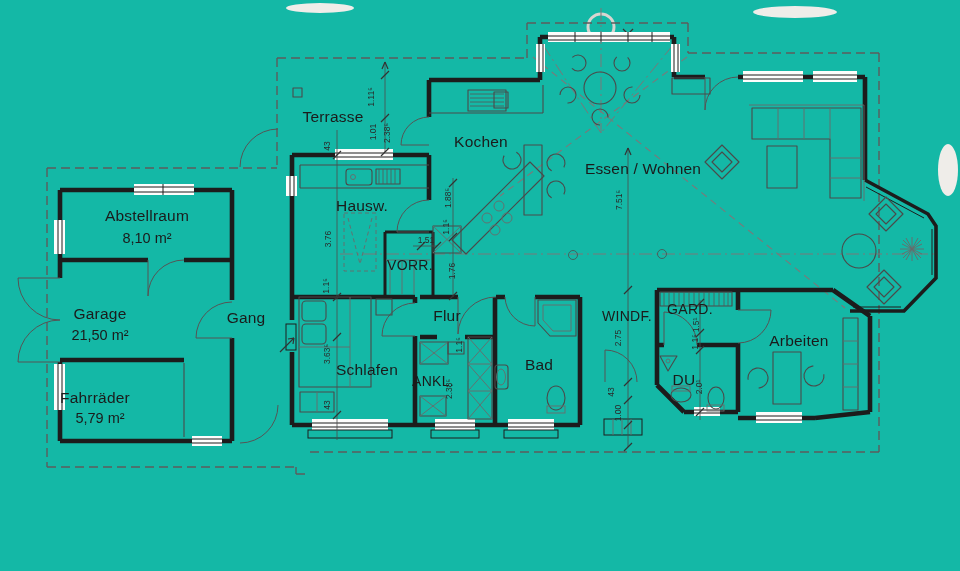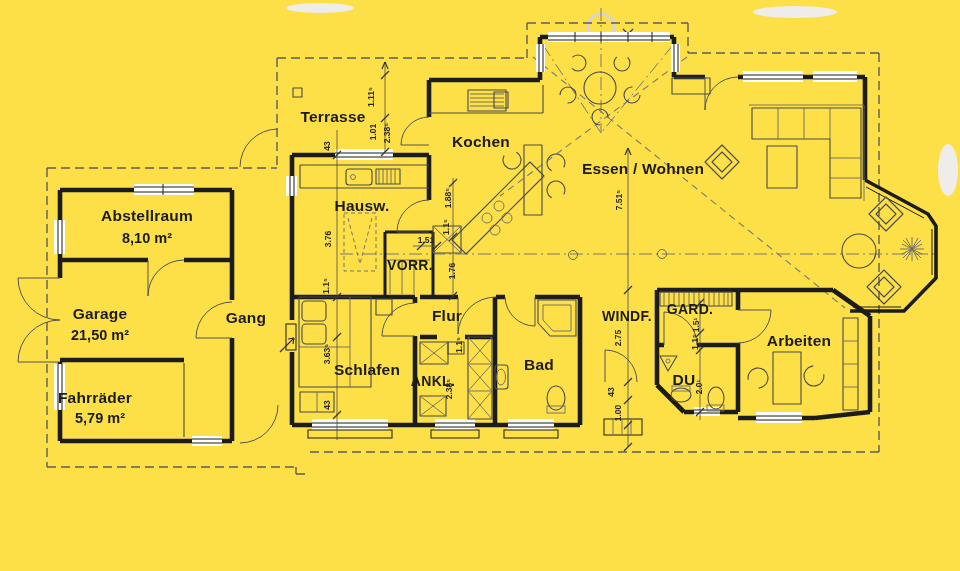--- a/index.html
+++ b/index.html
@@ -1,17 +1,17 @@
 <!DOCTYPE html>
 <html><head>
 <meta charset="utf-8">
 <style>
   html,body{margin:0;padding:0;background:#ffffff;}
-  #stage{position:relative;width:960px;height:571px;background:#fde047;overflow:hidden;
-         font-family:"Liberation Sans", sans-serif;font-weight:bold;}
+  #stage{position:relative;width:960px;height:571px;background:#14b8a6;overflow:hidden;
+         font-family:"Liberation Sans", sans-serif;}
   svg{display:block}
   text{fill:#1b1b1b;font-family:"Liberation Sans", sans-serif;}
   .room-label{font-size:15.5px;letter-spacing:.2px;}
   .room-label-sm{font-size:14px;letter-spacing:.3px;}
   .area-label{font-size:14.5px;}
   .dim-label{font-size:8.5px;fill:#2a2a2a;}
   .wall{stroke:#1c1c1c;stroke-width:4.6;fill:none;stroke-linecap:butt;}
   .wall-md{stroke:#1c1c1c;stroke-width:3;fill:none;}
   .wall-wg{stroke:#1c1c1c;stroke-width:3.6;fill:none;stroke-linejoin:miter;}
   .thin{stroke:#1c1c1c;stroke-width:1;fill:none;}

